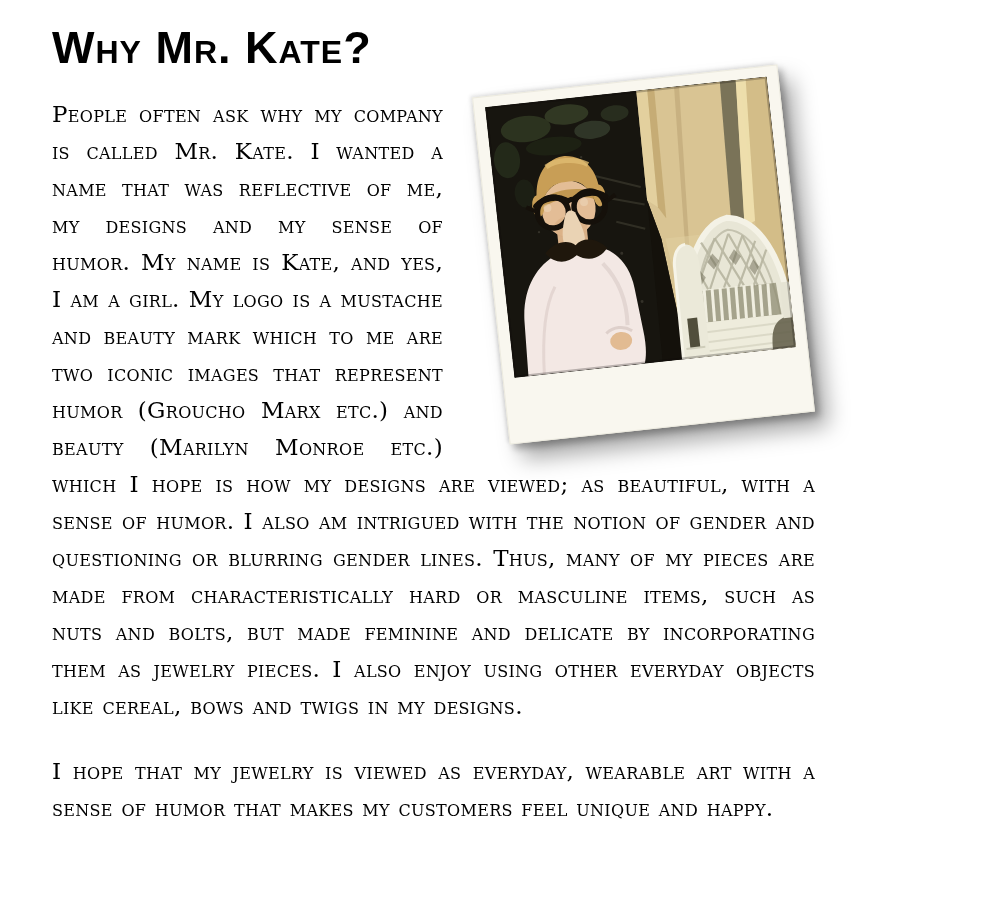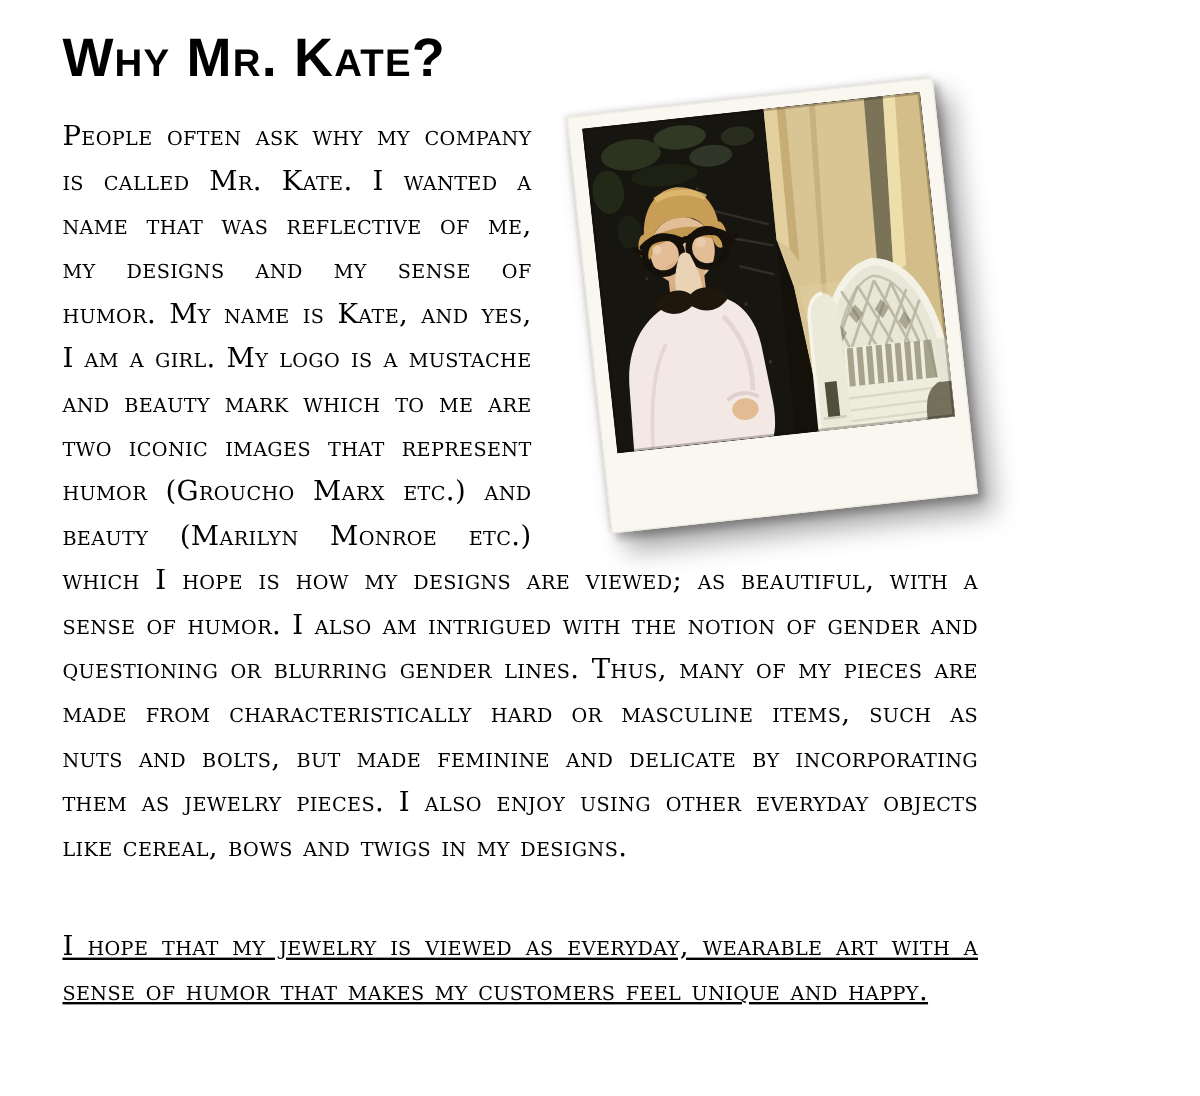--- a/index.html
+++ b/index.html
@@ -32,21 +32,21 @@
   .body-copy p {
     font-size: 23px;
     line-height: 37px;
     font-variant: small-caps;
     text-align: justify;
     letter-spacing: 0.3px;
     word-spacing: 1px;
     margin: 0;
     color: #000000;
   }
-  .body-copy p.para-2 { margin-top: 46px; text-decoration: underline; }
+  .body-copy p.para-2 { margin-top: 28px; }
 
   
   .photo-float {
     float: right;
     width: 358px;
     height: 376px;
     margin: -31px 0 6px 14px;
     position: relative;
   }
   .polaroid {

